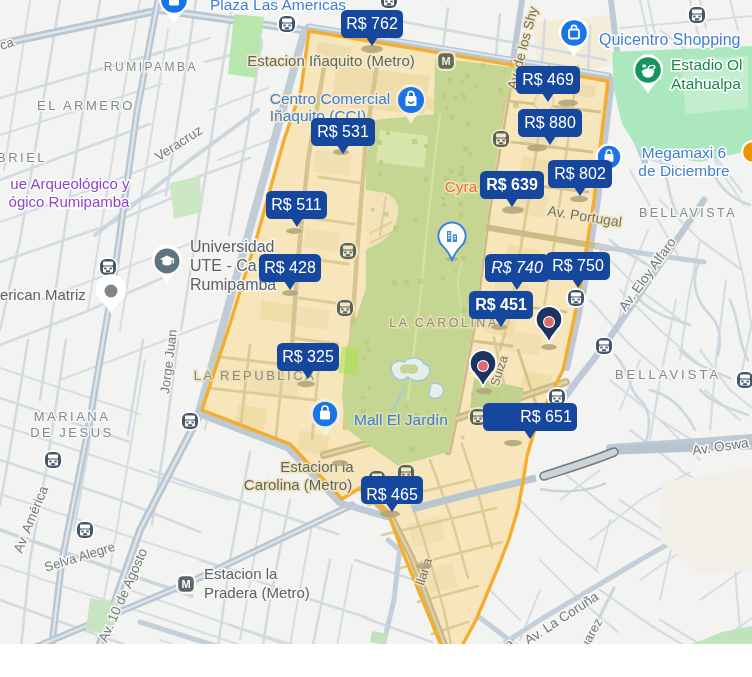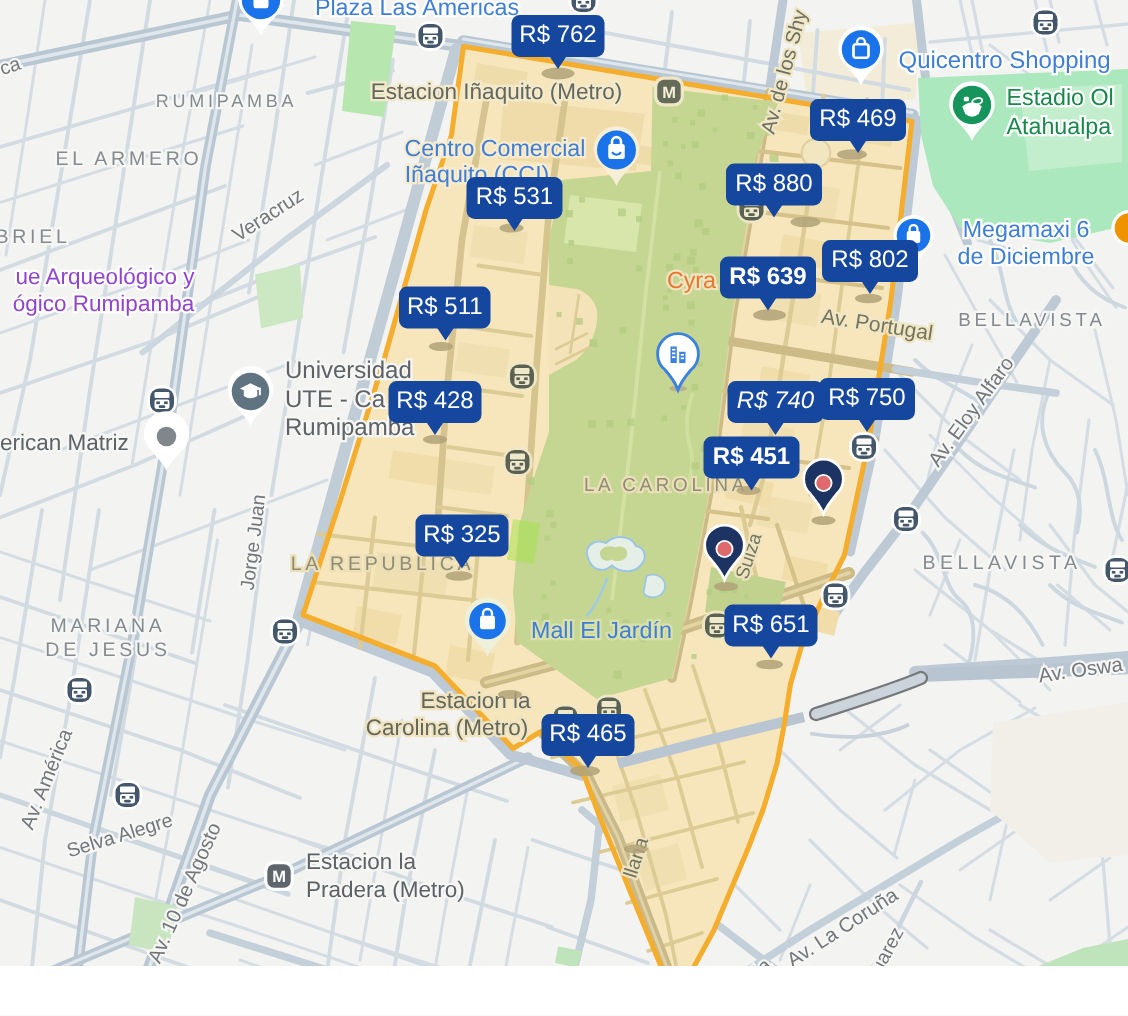--- a/index.html
+++ b/index.html
@@ -708,26 +708,26 @@
 <div class="pm" style="left:546px;top:252px;width:64px;">
       <span>R$ 750</span>
       <i></i>
     </div>
 
 <div class="pm" style="left:341px;top:10px;width:62px;">
       <span>R$ 762</span>
       <i></i>
     </div>
 
-<div class="pm" style="left:540px;top:66px;width:64px;">
+<div class="pm" style="left:516px;top:66px;width:64px;">
       <span>R$ 469</span>
       <i></i>
     </div>
 
-<div class="pm" style="left:484px;top:109px;width:64px;">
+<div class="pm" style="left:518px;top:109px;width:64px;">
       <span>R$ 880</span>
       <i></i>
     </div>
 
 <div class="pm" style="left:548px;top:160px;width:64px;">
       <span>R$ 802</span>
       <i></i>
     </div>
 
 <div class="pm" style="left:480px;top:171px;width:64px;font-weight:bold;">
@@ -758,24 +758,24 @@
 <div class="pm" style="left:469px;top:291px;width:64px;font-weight:bold;">
       <span>R$ 451</span>
       <i></i>
     </div>
 
 <div class="pm" style="left:277px;top:343px;width:62px;">
       <span>R$ 325</span>
       <i></i>
     </div>
 
-<div class="pm" style="left:483px;top:403px;width:62px;">
+<div class="pm" style="left:483px;top:403px;width:62px;padding-left:32px;">
       <span>R$ 651</span>
       <i></i>
     </div>
 
 
-<div class="pm" style="left:361px;top:476px;width:62px;">
+<div class="pm" style="left:361px;top:476px;width:62px;align-items:flex-end;">
       <span>R$ 465</span>
       <i></i>
     </div>
 
 </div>
 
 </body></html>

